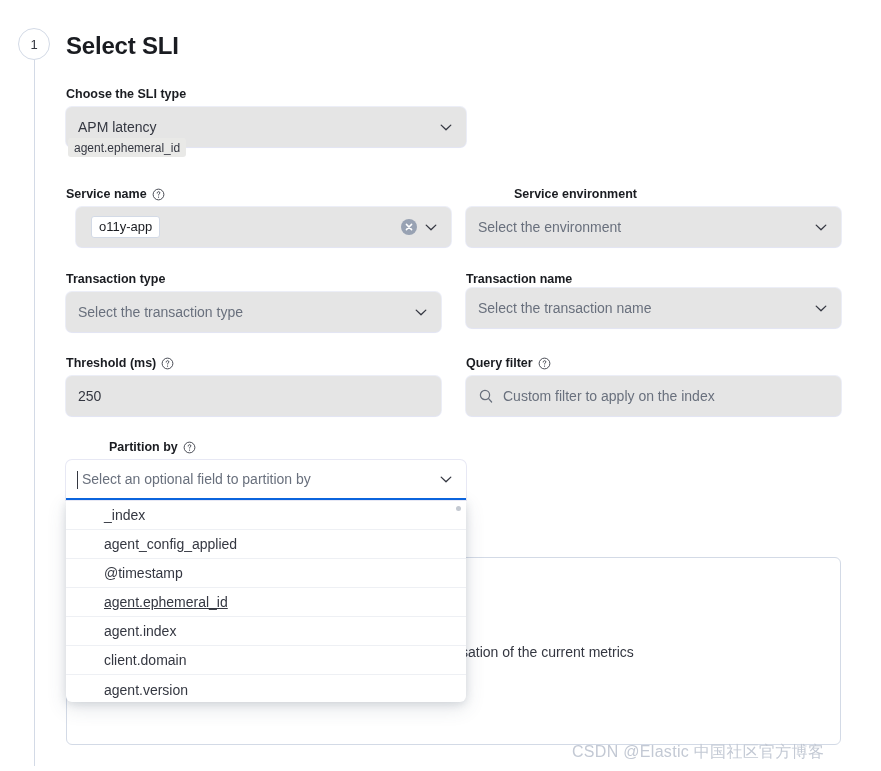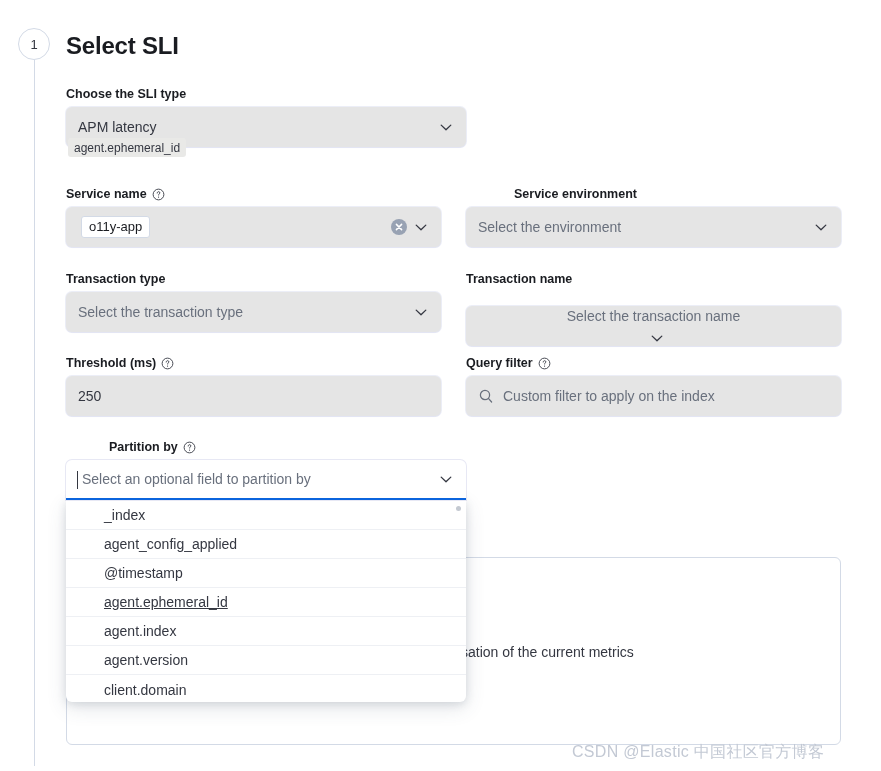--- a/index.html
+++ b/index.html
@@ -256,21 +256,21 @@
       <span>Service name</span>
       <span class="help-icon">
         <svg viewBox="0 0 16 16" width="13" height="13">
             <circle cx="8" cy="8" r="6.6" fill="none" stroke="#343741" stroke-width="1.1"></circle>
             <path d="M6.4 6.2c0-1 .8-1.7 1.7-1.7.9 0 1.6.6 1.6 1.5 0 .9-.7 1.2-1.2 1.6-.3.3-.4.6-.4 1.1" fill="none" stroke="#343741" stroke-width="1.1" stroke-linecap="round"></path>
             <circle cx="8.05" cy="11.1" r="0.75" fill="#343741"></circle>
           </svg>
       </span>
     </div>
   </div>
-  <div class="control" style="left:66px; top:207px; width:375px;align-items:center;">
+  <div class="control" style="left:76px; top:207px; width:375px;align-items:center;">
     <span class="value" style="padding-left:3px;">
       <span class="pill">o11y-app</span>
     </span>
     <span class="clear-btn">
       <svg viewBox="0 0 16 16" width="16" height="16">
           <path d="M5.4 5.4l5.2 5.2M10.6 5.4l-5.2 5.2" stroke="#ffffff" stroke-width="1.5" stroke-linecap="round"></path>
         </svg>
     </span>
     <span class="caret" style="margin-left:2px;">
       <svg viewBox="0 0 16 16" width="16" height="16">
@@ -305,21 +305,21 @@
           <path d="M3.2 6.1l4.8 4.6 4.8-4.6" fill="none" stroke="#343741" stroke-width="1.3" stroke-linecap="round" stroke-linejoin="round"></path>
         </svg>
     </span>
   </div>
 
   <div style="position:absolute; left:466px; top:271px;">
     <div class="field-label">
         <span>Transaction name</span>
       </div>
   </div>
-  <div class="control" style="left:466px; top:306px; width:375px;flex-direction:column;">
+  <div class="control" style="left:466px; top:288px; width:375px;">
     <span class="value placeholder">Select the transaction name</span>
     <span class="caret">
       <svg viewBox="0 0 16 16" width="16" height="16">
           <path d="M3.2 6.1l4.8 4.6 4.8-4.6" fill="none" stroke="#343741" stroke-width="1.3" stroke-linecap="round" stroke-linejoin="round"></path>
         </svg>
     </span>
   </div>
 
   <div style="position:absolute; left:66px; top:355px;">
     <div class="field-label">
@@ -396,22 +396,22 @@
     <div class="dd-option">
         <span class="txt">@timestamp</span>
       </div>
     <div class="dd-option hovered">
         <span class="txt">agent.ephemeral_id</span>
       </div>
     <div class="dd-option">
         <span class="txt">agent.index</span>
       </div>
     <div class="dd-option">
+        <span class="txt">client.domain</span>
+      </div>
+    <div class="dd-option">
         <span class="txt">agent.version</span>
       </div>
-    <div class="dd-option">
-        <span class="txt">client.domain</span>
-      </div>
   </div>
 
   <div class="watermark">CSDN @Elastic 中国社区官方博客</div>
 
 </div>
 
 </body></html>

